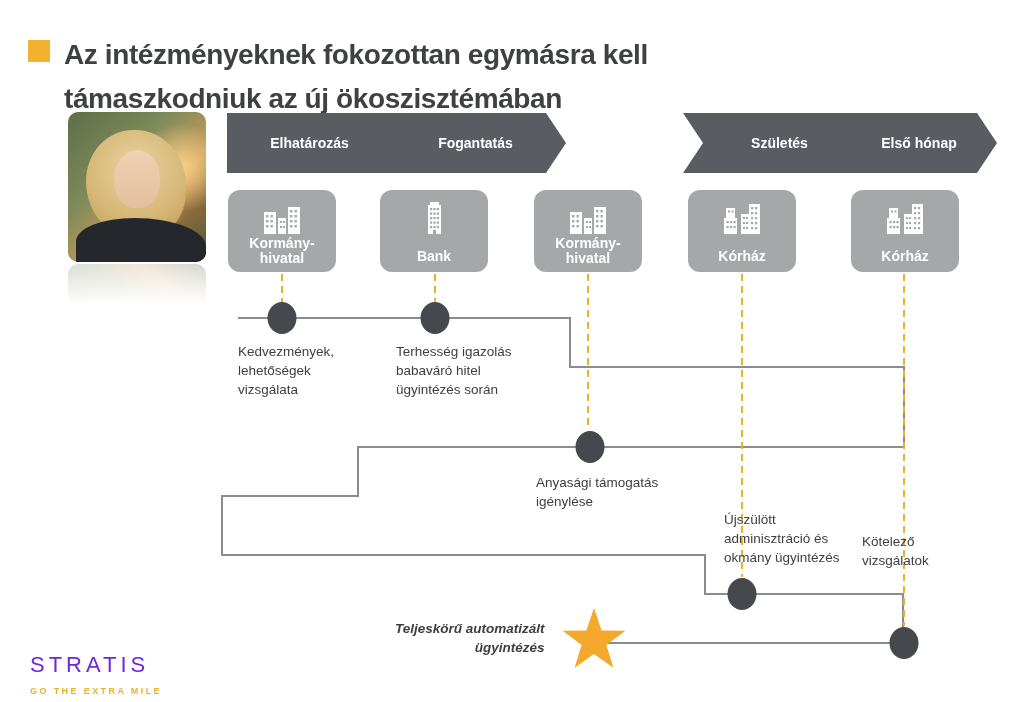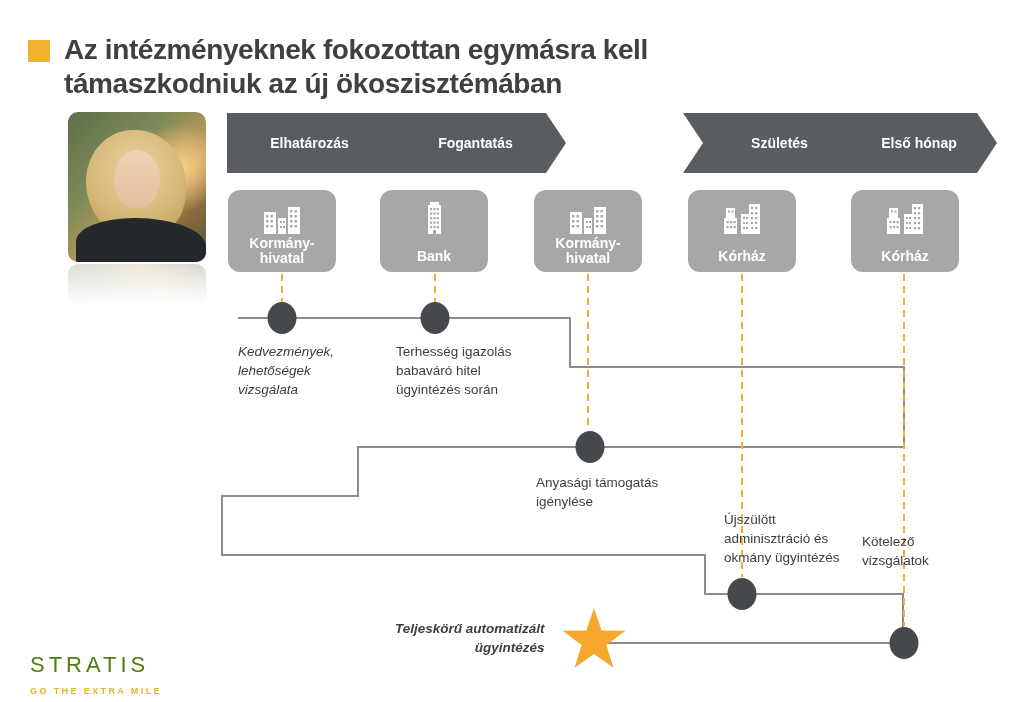--- a/index.html
+++ b/index.html
@@ -1,21 +1,21 @@
 <!DOCTYPE html>
 <html><head>
 <meta charset="utf-8">
 <style>
   html,body{margin:0;padding:0;background:#fff;}
   .canvas{position:relative;width:1024px;height:702px;background:#ffffff;overflow:hidden;
           font-family:"Liberation Sans",sans-serif;color:#3e4043;}
 
   
   .title-bullet{position:absolute;left:28px;top:40px;width:22px;height:22px;background:#f2b12e;}
-  .page-title{position:absolute;left:64px;top:14px;width:830px;font-size:28px;line-height:34px;
+  .page-title{position:absolute;left:64px;top:14px;width:830px;font-size:28px;line-height:44px;
               font-weight:bold;letter-spacing:-0.4px;color:#3e4043;white-space:pre-line;}
 
   
   .photo{position:absolute;left:68px;top:112px;width:138px;height:150px;border-radius:10px;overflow:hidden;
          background:linear-gradient(135deg,#5f6e49 0%,#7d8a59 35%,#c89a5a 62%,#8a6b3c 78%,#49573c 100%);}
   .photo .glow{position:absolute;right:-20px;top:10px;width:90px;height:90px;border-radius:50%;
          background:radial-gradient(circle,rgba(255,214,140,.9) 0%,rgba(255,214,140,0) 70%);}
   .photo .hair{position:absolute;left:18px;top:18px;width:100px;height:110px;border-radius:48% 52% 45% 55%;
          background:radial-gradient(circle at 50% 35%,#e8d3a0 0%,#d6b878 55%,#b99753 100%);}
   .photo .face{position:absolute;left:46px;top:38px;width:46px;height:58px;border-radius:50% 50% 46% 46%;
@@ -47,30 +47,30 @@
   .ibox .icn{position:absolute;top:10px;left:0;width:100%;display:flex;justify-content:center;}
   .ibox .lbl{position:absolute;bottom:8px;left:0;width:100%;white-space:pre-line;}
   .ibox1{left:228px;} .ibox2{left:380px;} .ibox3{left:534px;} .ibox4{left:688px;} .ibox5{left:851px;}
   .ibox1 .lbl,.ibox3 .lbl{bottom:6px;}
 
   
   .overlay{position:absolute;left:0;top:0;width:1024px;height:702px;pointer-events:none;}
 
   
   .note{position:absolute;font-size:13.5px;line-height:19px;color:#3c3e40;white-space:pre-line;}
-  .note1{left:238px;top:342px;font-style:italic;}
+  .note1{left:238px;top:342px;}
   .note2{left:396px;top:342px;}
   .note3{left:536px;top:473px;}
   .note4{left:724px;top:510px;}
   .note5{left:862px;top:532px;}
   .note6{left:395px;top:619px;font-weight:bold;font-style:italic;text-align:right;}
 
   
   .logo{position:absolute;left:30px;top:653px;}
-  .logo-name{font-size:22px;line-height:24px;letter-spacing:4px;color:#4d7c0f;font-weight:normal;}
+  .logo-name{font-size:22px;line-height:24px;letter-spacing:4px;color:#6d28d9;font-weight:normal;}
   .logo-tag{font-size:9px;letter-spacing:2.4px;color:#e8b32c;font-weight:bold;margin-top:9px;}
 </style>
 </head>
 <body>
 
 <div class="canvas">
 
   <div class="title-bullet"></div>
   <h1 class="page-title">Az intézményeknek fokozottan egymásra kell
 támaszkodniuk az új ökoszisztémában</h1>

